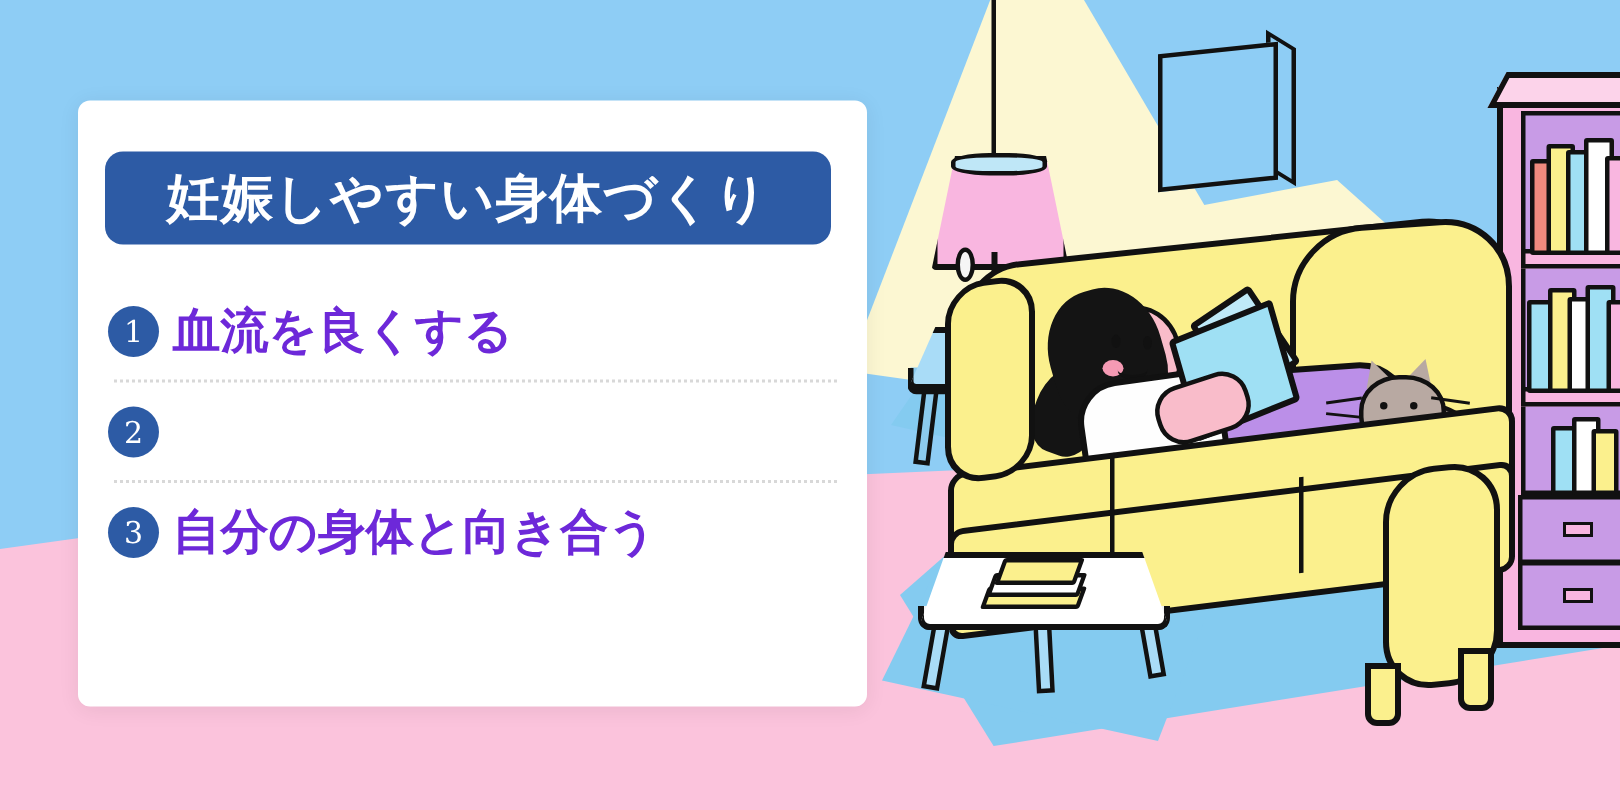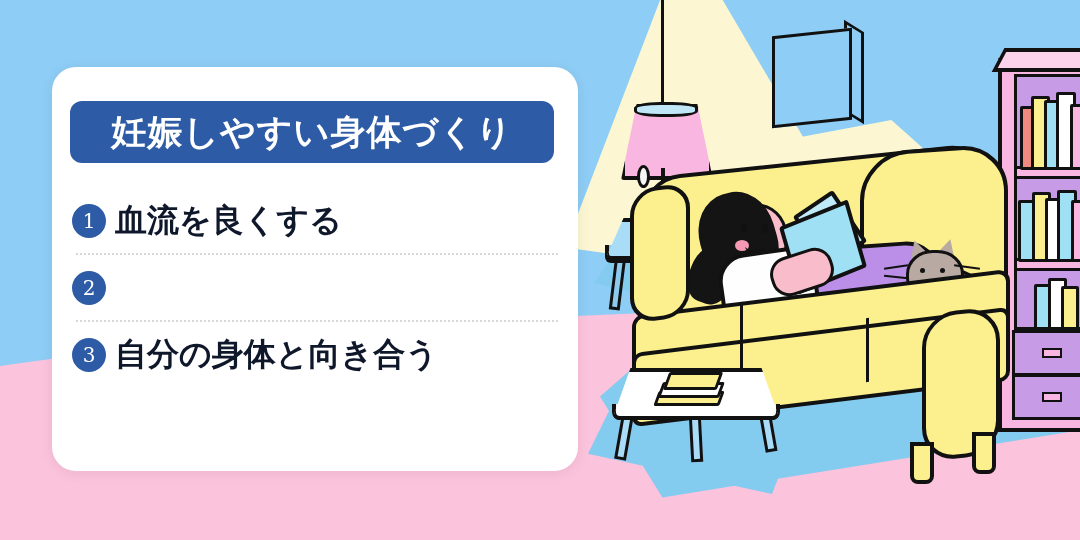--- a/index.html
+++ b/index.html
@@ -152,31 +152,31 @@
      border:4px solid #111;transform:skewX(-28deg);}
   .shelf-inner{position:absolute;left:1014px;top:74px;width:72px;height:250px;background:#c89be6;
      border:3px solid #111;}
   .shelf-div{position:absolute;left:1014px;width:72px;height:7px;background:#f9b6e0;border:3px solid #111;}
   .bookv{position:absolute;border:3px solid #111;border-radius:2px;}
   .drawer{position:absolute;left:1012px;width:74px;height:40px;background:#c89be6;border:3px solid #111;}
   .drawer-h{position:absolute;width:16px;height:6px;background:#f9b6e0;border:2px solid #111;}
 
   
   .card{position:absolute;left:52px;top:67px;width:526px;height:404px;background:#ffffff;
-     border-radius:24px;box-shadow:0 2px 14px rgba(0,0,0,0.07);}
+     border-radius:8px;box-shadow:0 2px 14px rgba(0,0,0,0.07);}
   .banner{position:absolute;left:18px;top:34px;width:484px;height:62px;background:#2d5ba5;
      border-radius:12px;display:flex;align-items:center;justify-content:center;}
   .banner-text{color:#ffffff;font-size:35px;font-weight:bold;letter-spacing:1px;
      font-family:"DejaVu Sans","Liberation Sans",sans-serif;}
   .list{position:absolute;left:20px;top:122px;width:490px;}
   .row{display:flex;align-items:center;height:64px;}
   .num{width:34px;height:34px;min-width:34px;border-radius:50%;background:#2d5ba5;color:#fff;
      display:flex;align-items:center;justify-content:center;font-size:20px;
      font-family:"DejaVu Serif","Liberation Serif",serif;margin-right:9px;}
-  .row-text{font-size:32px;font-weight:bold;color:#0f172a;letter-spacing:0px;white-space:nowrap;
+  .row-text{font-size:32px;font-weight:bold;color:#6d28d9;letter-spacing:0px;white-space:nowrap;
      font-family:"DejaVu Sans","Liberation Sans",sans-serif;}
   .sep{height:1px;border-top:2px dotted #d8d8d8;margin:0 4px;}
 </style>
 </head>
 <body>
 
 <div id="stage">
 
   <div class="bg-wall"></div>
   <div class="bg-floor"></div>

